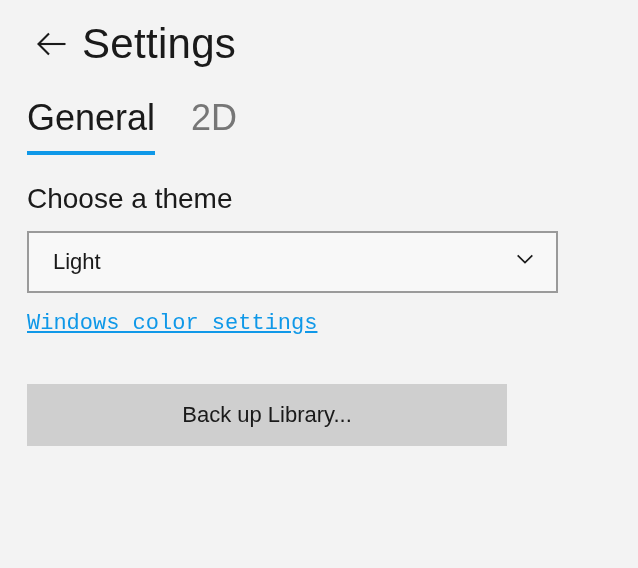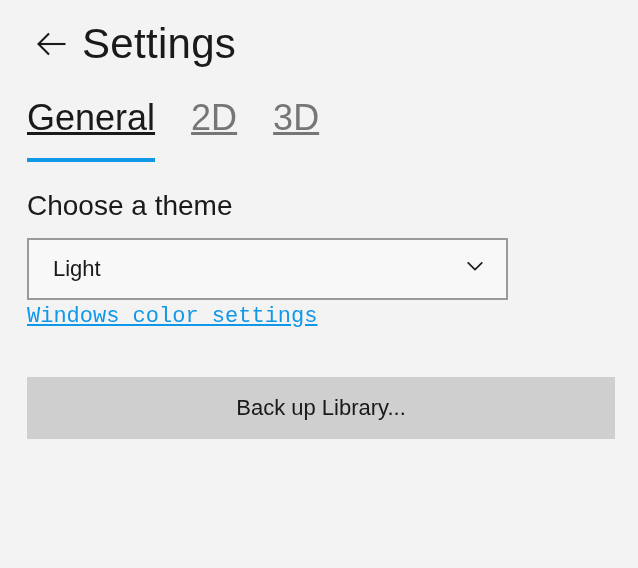--- a/index.html
+++ b/index.html
@@ -32,62 +32,61 @@
     .tabs {
       display: flex;
       padding: 24px 24px 0 27px;
       gap: 36px;
       font-size: 36px;
       font-weight: 400;
     }
     .tab {
       cursor: pointer;
       color: #767676;
-      padding-bottom: 20px;
+      padding-bottom: 13px;
       border-bottom: 4px solid transparent;
       line-height: 1.1;
-      text-decoration: underline;
     }
     .tab.active {
       color: #1a1a1a;
       border-bottom: 4px solid #0f98e8;
     }
     .content {
       padding: 28px 24px 0 27px;
     }
     .label {
       font-size: 28px;
       margin-bottom: 16px;
       color: #1a1a1a;
     }
     .dropdown {
-      width: 481px;
+      width: 531px;
       height: 62px;
       border: 2px solid #9a9a9a;
       background: #f8f8f8;
       display: flex;
       align-items: center;
       justify-content: space-between;
       padding: 0 20px 0 24px;
       cursor: pointer;
       font-size: 22px;
-      margin-bottom: 4px;
+      margin-bottom: 18px;
     }
     .dropdown .chevron svg { width: 22px; height: 22px; }
     .link {
       font-size: 22px;
       color: #0f98e8;
       text-decoration: underline;
       cursor: pointer;
       display: inline-block;
       margin-bottom: 48px;
       font-family: Liberation Mono, monospace;
     }
     .button {
-      width: 588px;
+      width: 480px;
       height: 62px;
       background: #cfcfcf;
       border: none;
       font-size: 22px;
       font-family: inherit;
       color: #1a1a1a;
       cursor: pointer;
       display: flex;
       align-items: center;
       justify-content: center;
@@ -103,21 +102,20 @@
       <line x1="3" y1="12" x2="21" y2="12"></line>
       <polyline points="10 5 3 12 10 19"></polyline>
     </svg>
   </div>
   <div class="title">Settings</div>
 </div>
 
 <div class="tabs">
   <div class="tab active">General</div>
   <div class="tab">2D</div>
-  <div class="tab">3D</div>
 </div>
 
 <div class="content">
   <div class="label">Choose a theme</div>
 
   <div class="dropdown">
     <span>Light</span>
     <span class="chevron">
       <svg viewBox="0 0 24 24" fill="none" stroke="#1a1a1a" stroke-width="1.8">
         <polyline points="4 8 12 16 20 8"></polyline>

